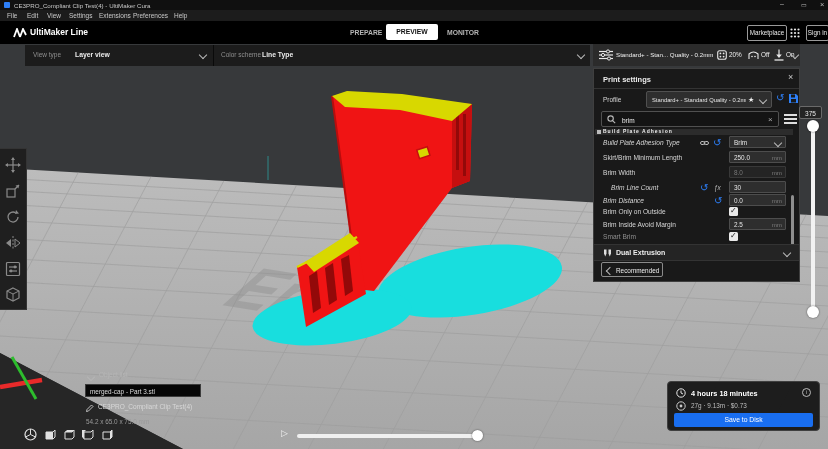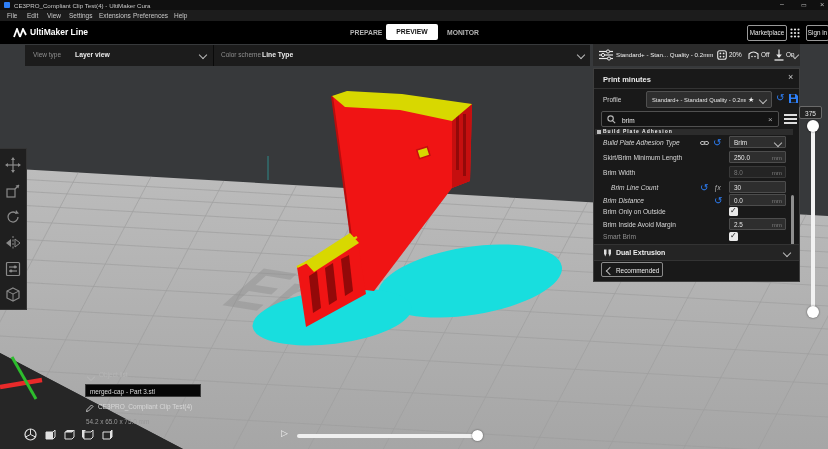--- a/index.html
+++ b/index.html
@@ -224,21 +224,21 @@
     <svg class="abs" style="left:181px;top:5px;" width="10" height="12" viewBox="0 0 10 12">
       <line x1="5" y1="0.5" x2="5" y2="7" stroke="#e8e8e8" stroke-width="1.2"></line>
       <polygon points="2.2,5.5 7.8,5.5 5,9" fill="#e8e8e8"></polygon>
       <line x1="0.5" y1="11" x2="9.5" y2="11" stroke="#e8e8e8" stroke-width="1.3"></line>
     </svg>
     <span class="abs" style="left:193px;top:7px;font-size:6.4px;color:#f0f0f0;">On</span>
     <span class="abs chev" style="left:199px;top:8px;"></span>
   </div>
 
   <div class="abs panel">
-    <div class="abs ptitle" style="left:9px;top:6px;">Print minutes</div>
+    <div class="abs ptitle" style="left:9px;top:6px;">Print settings</div>
     <div class="abs" style="left:194px;top:3px;font-size:9px;color:#ccc;">×</div>
     <div class="abs" style="left:0;top:19px;width:205px;height:1px;background:#333;"></div>
 
     <div class="abs glabel" style="left:9px;top:27px;color:#d6d6d6;">Profile</div>
     <div class="abs" style="left:52px;top:22px;width:126px;height:17px;background:#2e2e2e;border:1px solid #505050;border-radius:2px;box-sizing:border-box;">
       <span class="abs nowrap" style="left:5px;top:4.5px;font-size:5.8px;color:#e6e6e6;width:94px;overflow:hidden;">Standard+ - Standard Quality - 0.2mm</span>
       <span class="abs" style="left:101px;top:3.5px;font-size:7px;color:#f0f0f0;">★</span>
       <span class="abs chev" style="left:113px;top:5px;"></span>
     </div>
     <div class="abs iconbtn" style="left:182px;top:24px;">↺</div>
@@ -428,14 +428,28 @@
     <svg style="position:absolute;left:57px;top:0;" width="13" height="13" viewBox="0 0 13 13">
       <polygon points="3,4 10,4 12,2 12,9 10,11 3,11" fill="none" stroke="#e0e0e0" stroke-width="1"></polygon>
         <polygon points="3,4 3,11 1,9 1,2 5,2" fill="#e0e0e0"></polygon>
     </svg>
     <svg style="position:absolute;left:76px;top:0;" width="13" height="13" viewBox="0 0 13 13">
       <polygon points="3,4 10,4 12,2 12,9 10,11 3,11" fill="none" stroke="#e0e0e0" stroke-width="1"></polygon>
         <polygon points="10,4 12,2 12,9 10,11" fill="#e0e0e0"></polygon>
     </svg>
   </div>
 
+  <div class="abs jobpanel">
+    <svg class="abs" style="left:8px;top:6px;" width="10" height="10" viewBox="0 0 10 10">
+      <circle cx="5" cy="5" r="4.2" fill="none" stroke="#e8e8e8" stroke-width="1"></circle>
+      <polyline points="5,2.5 5,5 7,6" fill="none" stroke="#e8e8e8" stroke-width="1"></polyline>
+    </svg>
+    <span class="abs nowrap" style="left:23px;top:7px;font-size:7.3px;font-weight:bold;color:#fff;">4 hours 18 minutes</span>
+    <div class="abs" style="left:134px;top:6px;width:9px;height:9px;border:1px solid #bbb;border-radius:50%;box-sizing:border-box;color:#bbb;font-size:6px;text-align:center;line-height:7px;">i</div>
+    <svg class="abs" style="left:8px;top:19px;" width="10" height="10" viewBox="0 0 10 10">
+      <circle cx="5" cy="5" r="4.2" fill="none" stroke="#c9c9c9" stroke-width="1"></circle>
+        <circle cx="5" cy="5" r="1.4" fill="#c9c9c9"></circle>
+    </svg>
+    <span class="abs nowrap" style="left:23px;top:20px;font-size:6.4px;color:#bdbdbd;">27g · 9.13m · $0.73</span>
+    <div class="bluebtn">Save to Disk</div>
+  </div>
 
 </div>
 
 </body></html>

